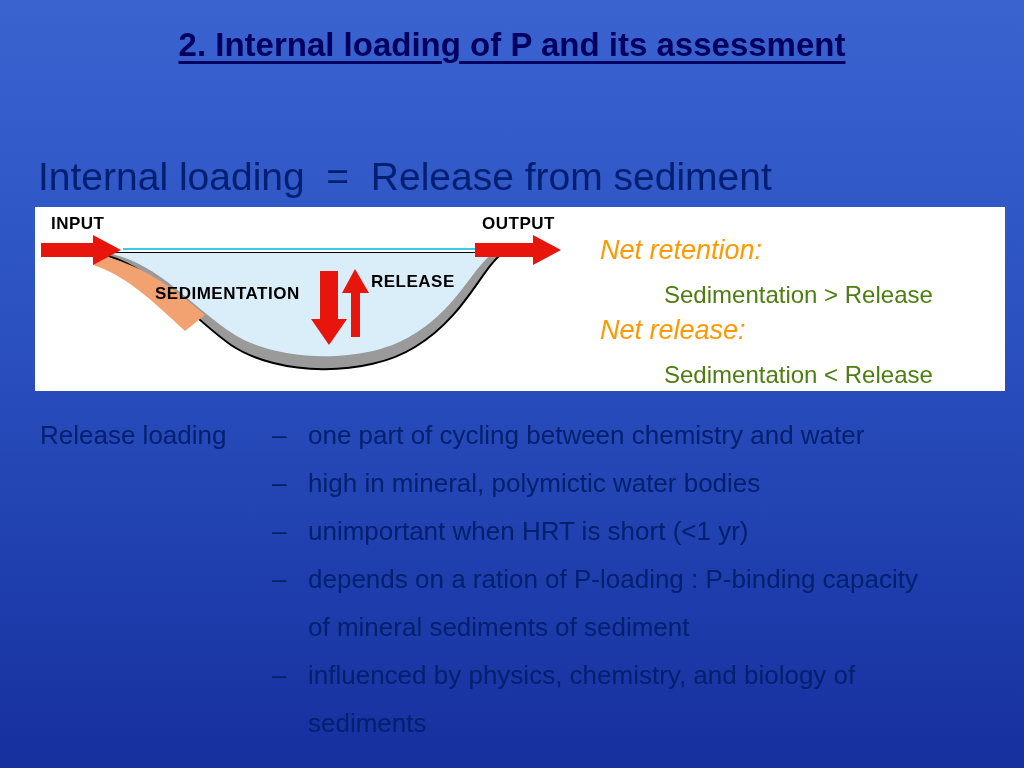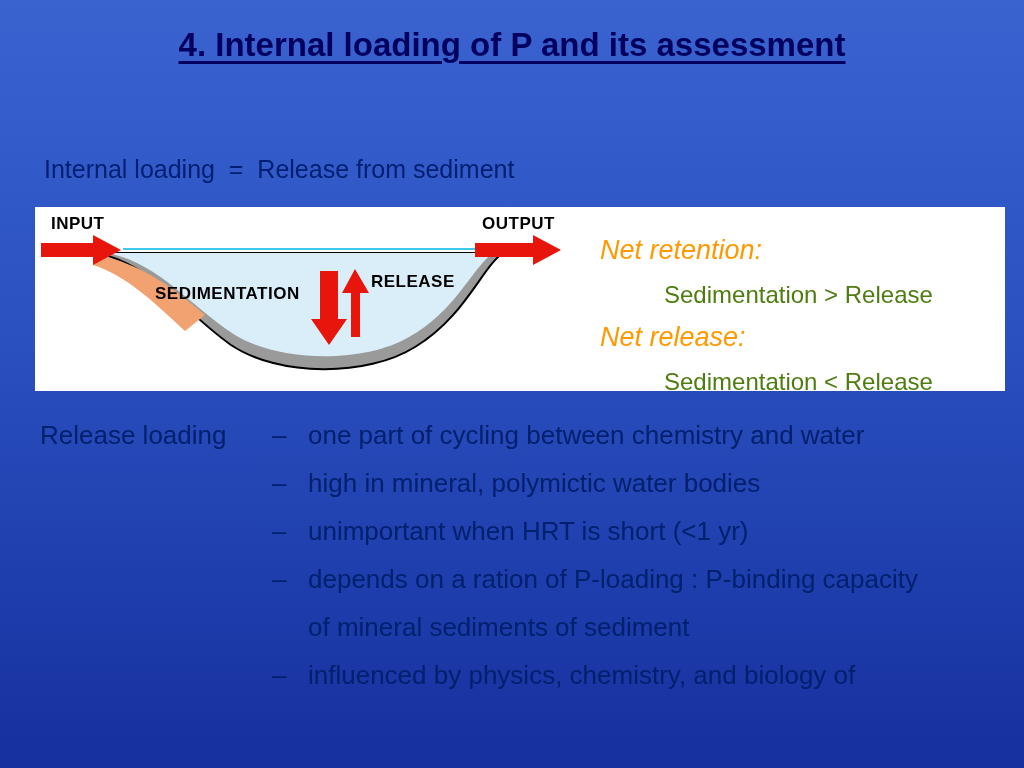--- a/index.html
+++ b/index.html
@@ -10,47 +10,47 @@
   .slide {
     position:relative; width:1024px; height:768px;
     background:linear-gradient(180deg, #3a63d0 0%, #2c52c2 40%, #16309e 100%);
   }
   .title {
     position:absolute; top:26px; left:0; width:100%;
     text-align:center; font-size:33px; font-weight:bold;
     color:#00005f; text-decoration:underline; text-underline-offset:5px;
   }
   .subtitle {
-    position:absolute; top:155px; left:44px;
-    font-size:25px; color:#001f73; white-space:pre-wrap;
+    position:absolute; top:155px; left:38px;
+    font-size:39px; color:#001f73; white-space:pre-wrap;
   }
   .panel {
     position:absolute; left:35px; top:207px; width:970px; height:184px;
     background:#ffffff;
   }
   .lake-svg { position:absolute; left:0; top:0; width:560px; height:184px; }
   .annotations { position:absolute; left:565px; top:8px; width:400px; }
   .ann-title { font-style:italic; font-size:27px; color:#ff9900; margin-top:20px; }
   .ann-detail { font-size:24px; color:#4d7c0f; padding-left:64px; margin-top:15px; }
-  .ann-title.second { margin-top:13px; }
+  .ann-title.second { margin-top:6px; }
   .bullets {
     position:absolute; left:40px; top:420px;
     font-size:26px; color:#02206e;
   }
   .brow { display:flex; height:48px; align-items:flex-start; }
   .lead { width:232px; flex:0 0 auto; }
   .dash { width:36px; flex:0 0 auto; }
   .svg-label { font-weight:bold; fill:#000; font-size:17px; letter-spacing:0.5px; }
 </style>
 </head>
 <body>
 
 <div class="slide">
 
-  <div class="title">4. Internal loading of P and its assessment</div>
+  <div class="title">2. Internal loading of P and its assessment</div>
 
   <div class="subtitle">Internal loading  =  Release from sediment</div>
 
   <div class="panel">
 
     <svg class="lake-svg" viewBox="0 0 560 184" xmlns="http://www.w3.org/2000/svg">
 
       <path d="M 62 46 C 118 58, 148 104, 196 138 C 244 170, 332 170, 380 140 C 430 110, 447 60, 468 46 L 62 46 Z" fill="#9a9a9a" stroke="#000000" stroke-width="2"></path>
 
       <path d="M 72 46 C 124 56, 154 98, 200 128 C 246 156, 330 156, 374 130 C 420 105, 438 60, 458 46 L 72 46 Z" fill="#d9eef9"></path>
@@ -113,16 +113,21 @@
       <span class="dash"></span>
       <span class="btext">of mineral sediments of sediment</span>
     </div>
 
     <div class="brow">
       <span class="lead"></span>
       <span class="dash">–</span>
       <span class="btext">influenced by physics, chemistry, and biology of</span>
     </div>
 
+    <div class="brow">
+      <span class="lead"></span>
+      <span class="dash"></span>
+      <span class="btext">sediments</span>
+    </div>
 
   </div>
 
 </div>
 
 </body></html>

